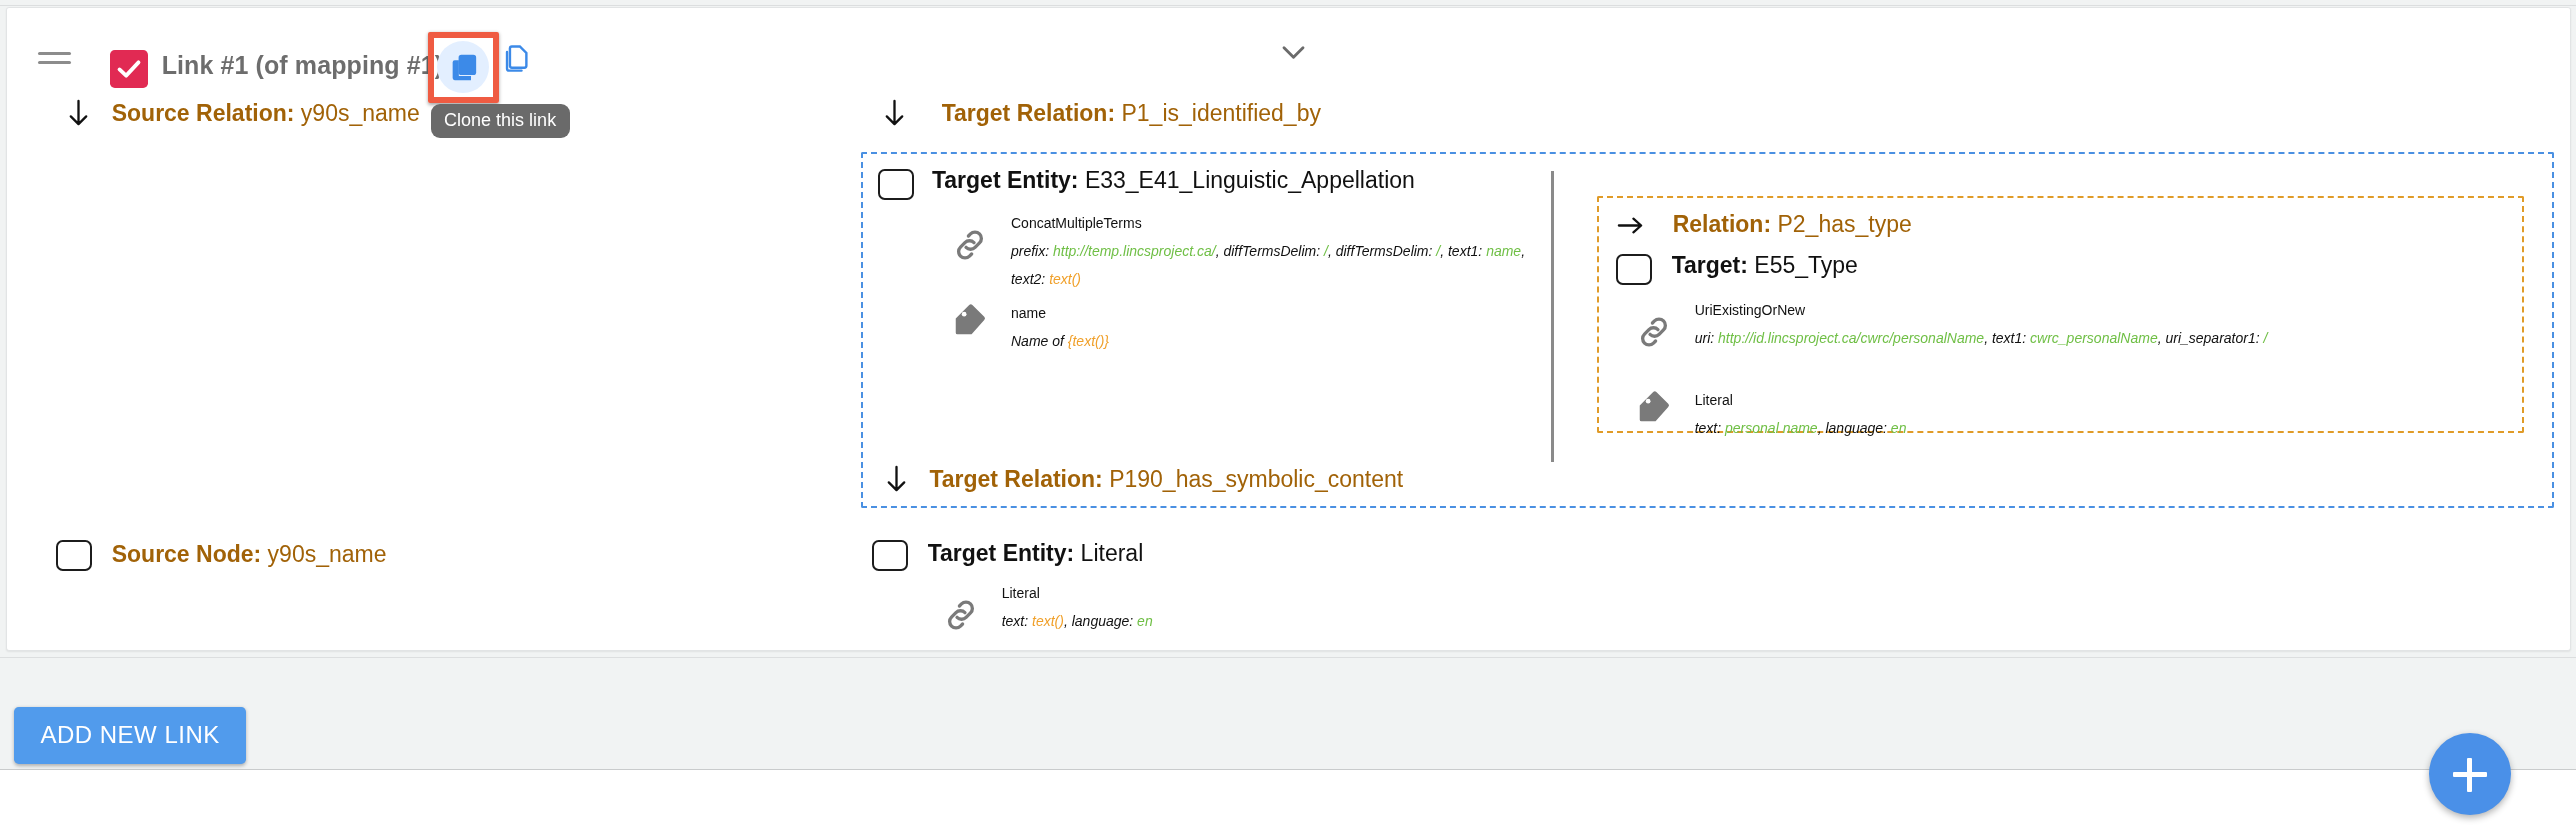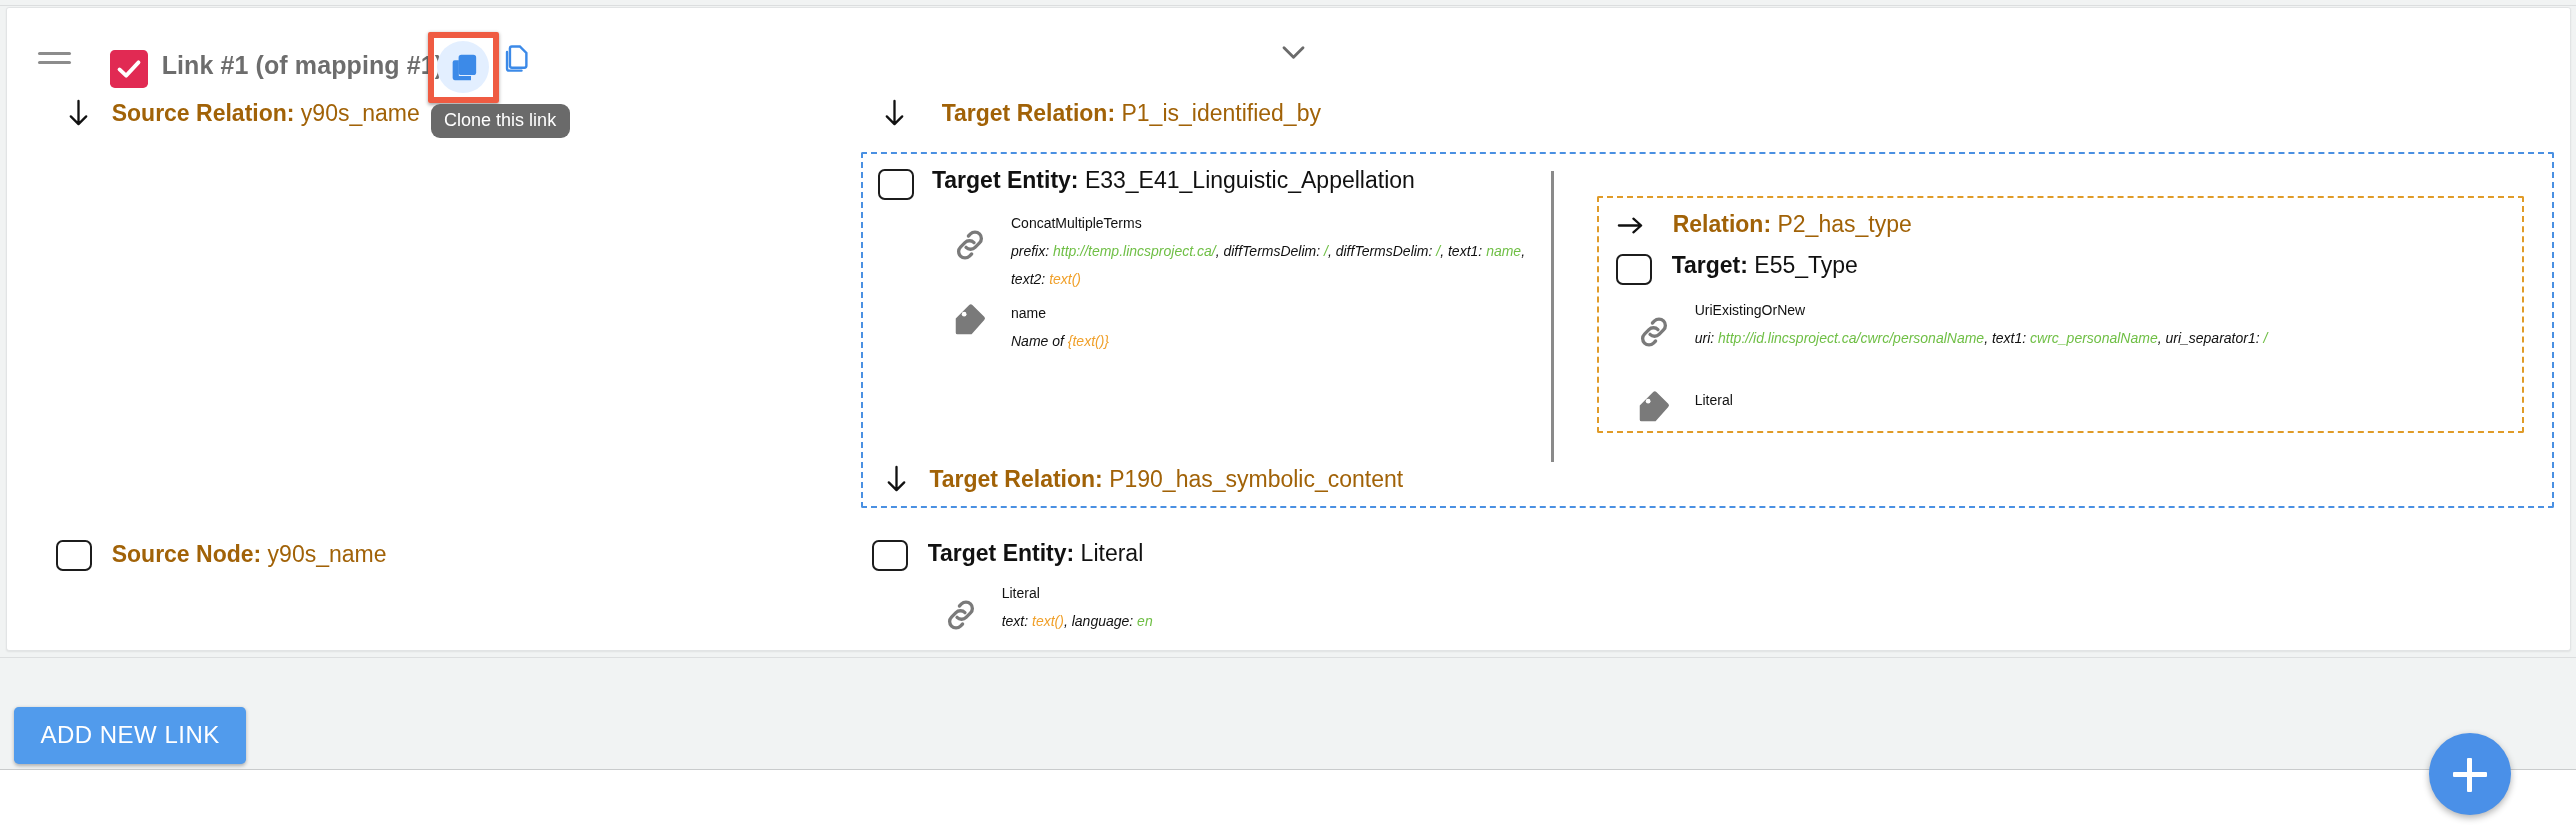--- a/index.html
+++ b/index.html
@@ -445,20 +445,21 @@
 
           <div class="detail-block" style="top:132px;left:19px;">
             <span class="detail-icon" style="top:1.9px;">
               <svg width="38" height="38" viewBox="0 0 24 24">
                 <path d="M11 3 H20 a1 1 0 0 1 1 1 V13 L12.5 21.5 a1.4 1.4 0 0 1 -2 0 L3 14 a1.4 1.4 0 0 1 0 -2 z" fill="#7a7a7a" transform="rotate(180 12 12)"></path>
                 <circle cx="8.3" cy="8.3" r="1.5" fill="#ffffff"></circle>
               </svg>
             </span>
             <div class="detail-text" style="top:0;width:824px;">
               <span class="head">Literal</span>
+              <span class="args"><span>text: </span><span class="g">personal name</span><span>, language: </span><span class="g">en</span></span>
             </div>
           </div>
         </div>
       </div>
 
       <div style="position:absolute;left:7.7px;top:308px;width:766px;height:38px;">
         <span class="arrow-down" style="left:12.4px;top:3.8px;">
           <svg width="27" height="29" viewBox="0 0 28 30">
             <path d="M14 2 V25 M6 18 L14 26 L22 18" fill="none" stroke="#111" stroke-width="2.4" stroke-linecap="round" stroke-linejoin="round"></path>
           </svg>

